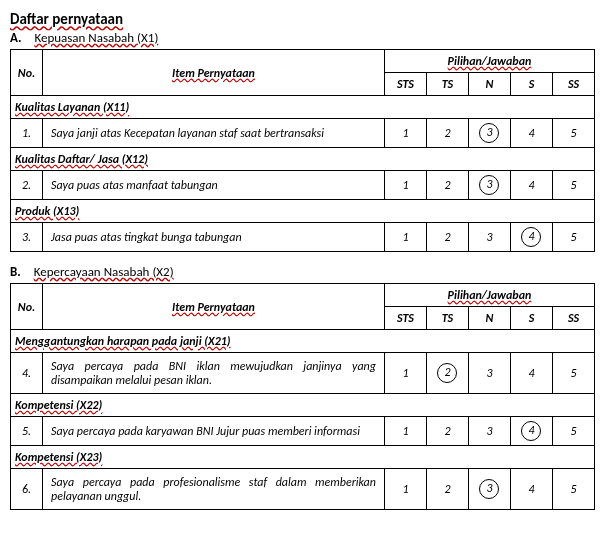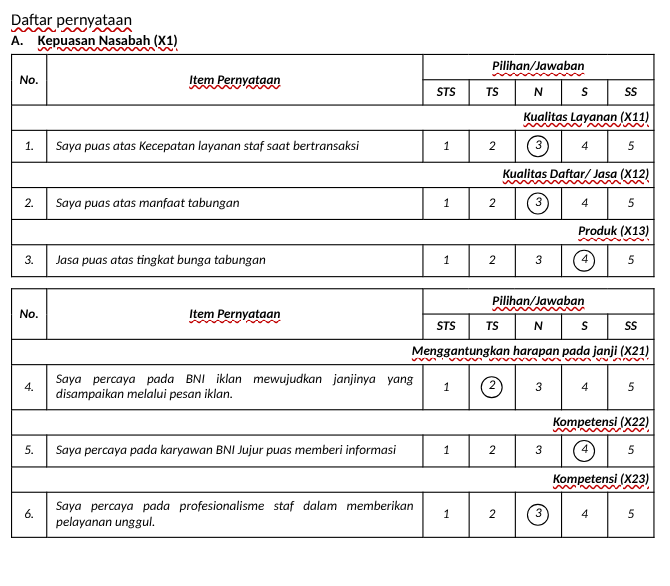--- a/index.html
+++ b/index.html
@@ -6,34 +6,34 @@
     font-family: Calibri, Arial, sans-serif;
     font-size: 12px;
     color: #000;
     margin: 0;
     padding: 10px 14px 10px 10px;
     width: 609px;
     box-sizing: border-box;
     background: #fff;
   }
   .page-title {
-    font-weight: normal;
+    font-weight: bold;
     font-size: 15px;
     text-decoration: underline;
     text-decoration-color: #c00000;
     text-decoration-style: wavy;
     margin: 0 0 2px 0;
   }
   .section-label {
     margin: 2px 0 4px 0;
     font-size: 13px;
   }
   .section-label .letter { font-weight: bold; margin-right: 10px; }
   .section-label .txt {
-    font-weight: bold;
+    font-weight: normal;
     text-decoration: underline;
     text-decoration-color: #c00000;
     text-decoration-style: wavy;
   }
   table {
     border-collapse: collapse;
     width: 100%;
     table-layout: fixed;
     font-style: italic;
   }
@@ -46,21 +46,21 @@
   }
   .col-no    { width: 32px; }
   .col-item  { width: auto; }
   .col-opt   { width: 42px; }
   .wavy {
     text-decoration: underline;
     text-decoration-color: #c00000;
     text-decoration-style: wavy;
   }
   .item-cell { text-align: justify; padding: 6px 8px; }
-  .subhead td { font-weight: bold; text-align: right; }
+  .subhead td { font-weight: bold; text-align: left; }
   .circled {
     display: inline-block;
     width: 18px; height: 18px;
     line-height: 16px;
     border: 1.5px solid #000;
     border-radius: 50%;
   }
 </style>
 </head>
 <body>
@@ -93,21 +93,21 @@
           <th>TS</th>
           <th>N</th>
           <th>S</th>
           <th>SS</th>
     </tr>
         <tr class="subhead">
             <td colspan="7"><span class="wavy">Kualitas Layanan (X11)</span></td>
           </tr>
         <tr>
         <td>1.</td>
-        <td class="item-cell">Saya puas atas Kecepatan  layanan staf saat bertransaksi</td>
+        <td class="item-cell">Saya janji atas Kecepatan  layanan staf saat bertransaksi</td>
           <td>1</td>
           <td>2</td>
           <td><span class="circled">3</span></td>
           <td>4</td>
           <td>5</td>
         </tr>
         <tr class="subhead">
             <td colspan="7"><span class="wavy">Kualitas Daftar/ Jasa (X12)</span></td>
           </tr>
         <tr>
@@ -127,20 +127,24 @@
         <td class="item-cell">Jasa puas atas tingkat bunga tabungan</td>
           <td>1</td>
           <td>2</td>
           <td>3</td>
           <td><span class="circled">4</span></td>
           <td>5</td>
         </tr>
       </tbody>
     </table>
     <div style="height:10px"></div>
+    <div class="section-label">
+          <span class="letter">B.</span>
+          <span class="txt">Kepercayaan Nasabah (X2)</span>
+        </div>
     <table>
     <colgroup>
       <col class="col-no">
         <col class="col-item">
       <col class="col-opt">
         <col class="col-opt">
         <col class="col-opt">
         <col class="col-opt">
         <col class="col-opt">
     </colgroup>

